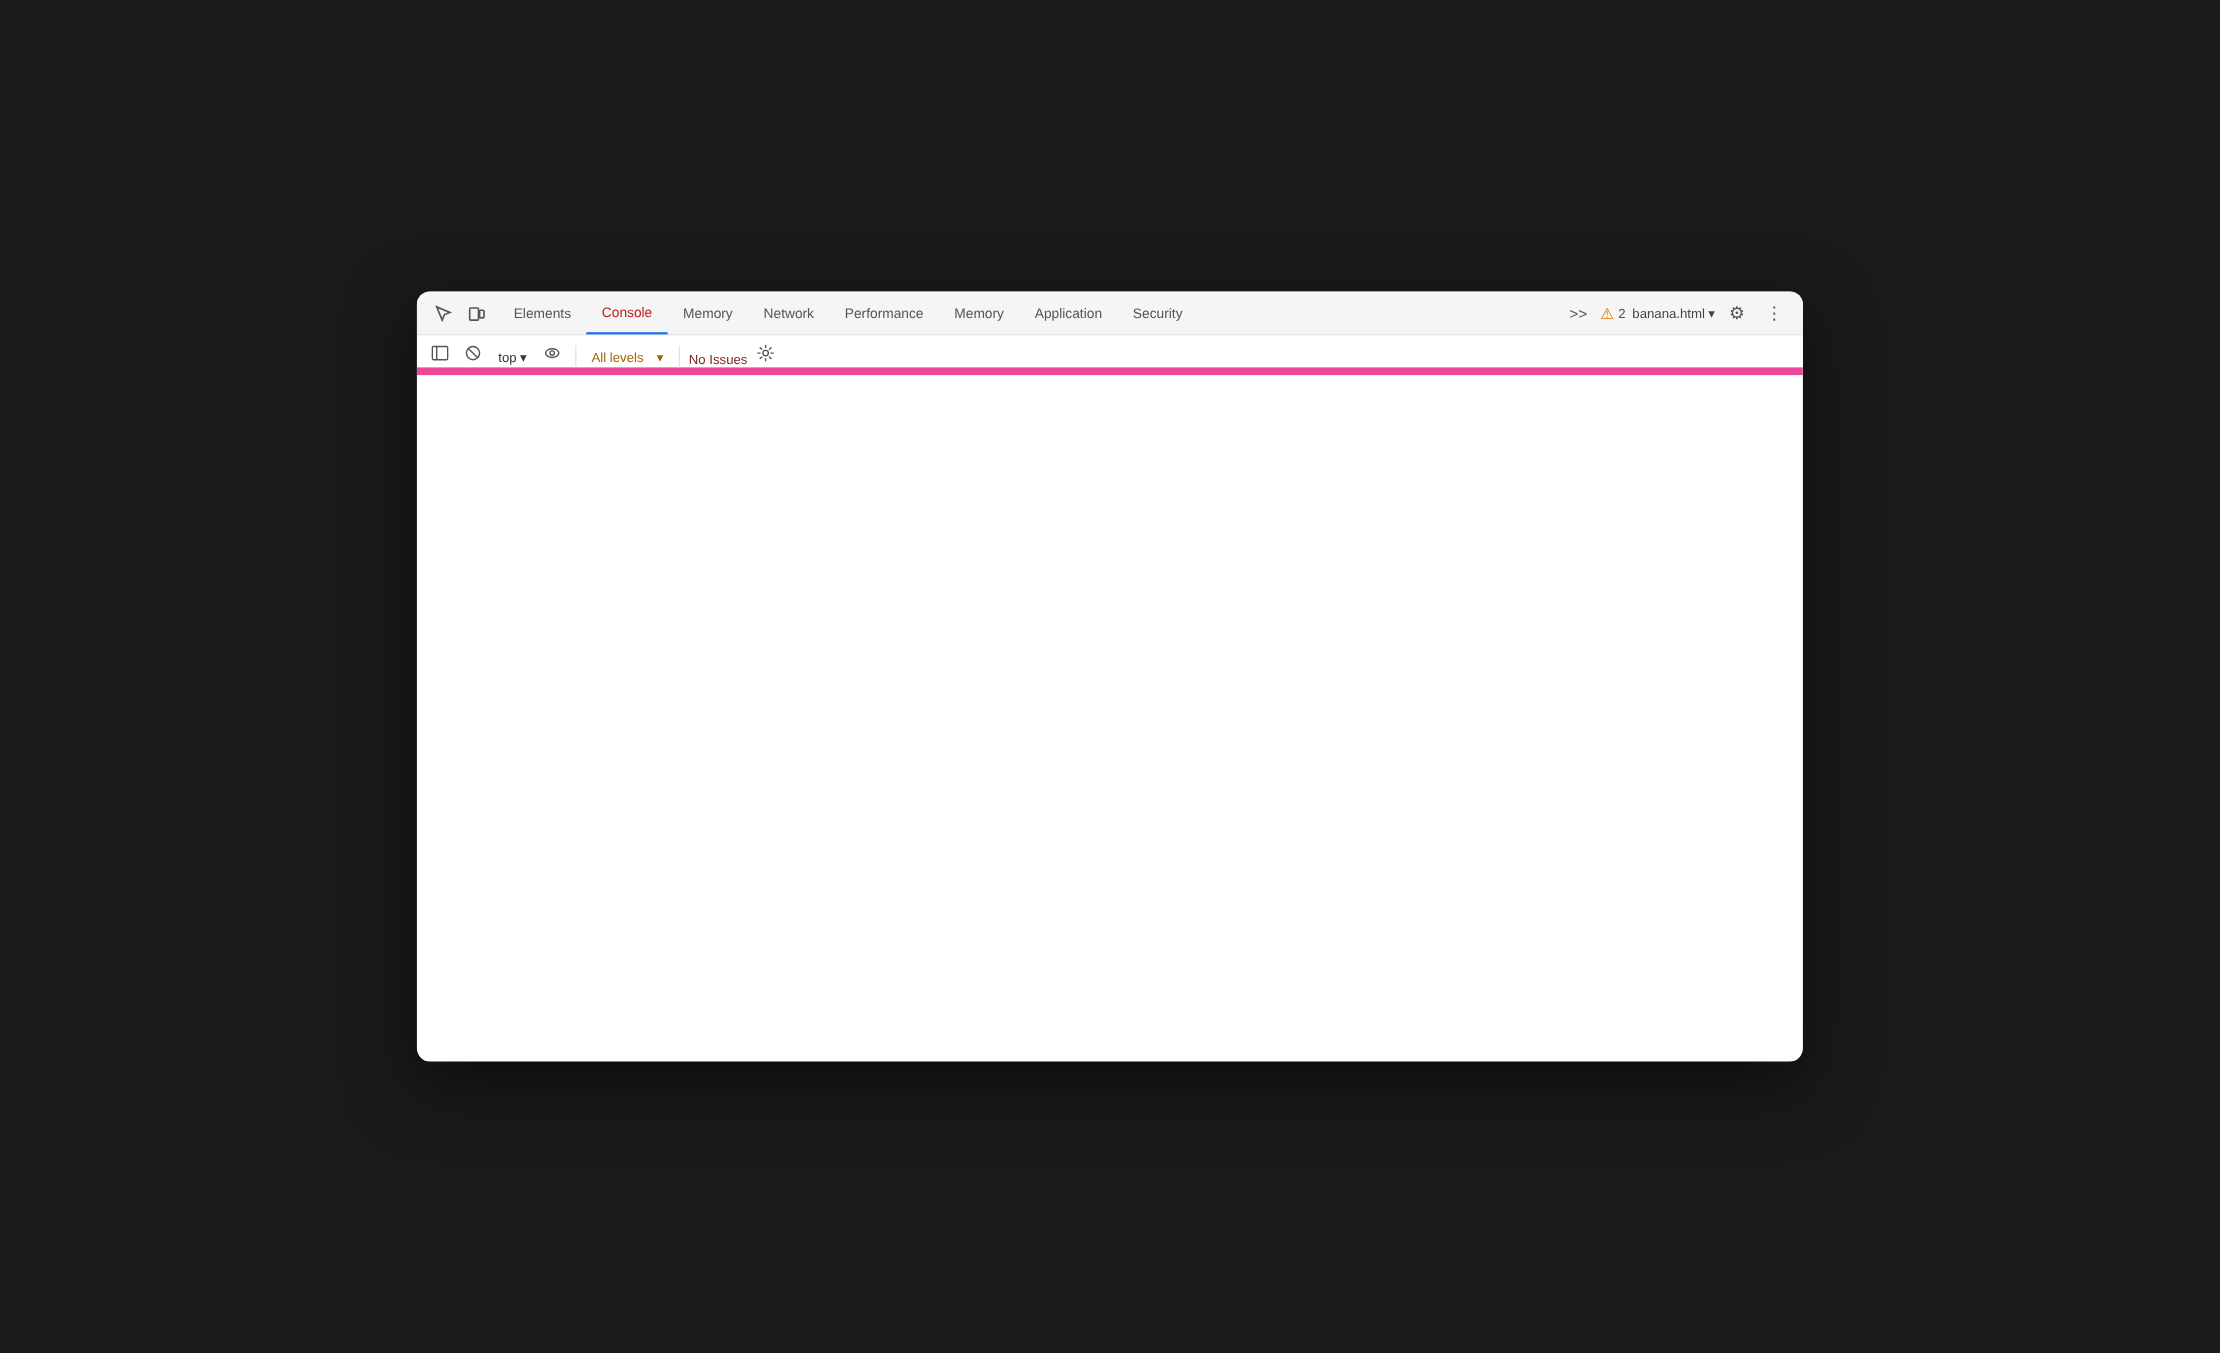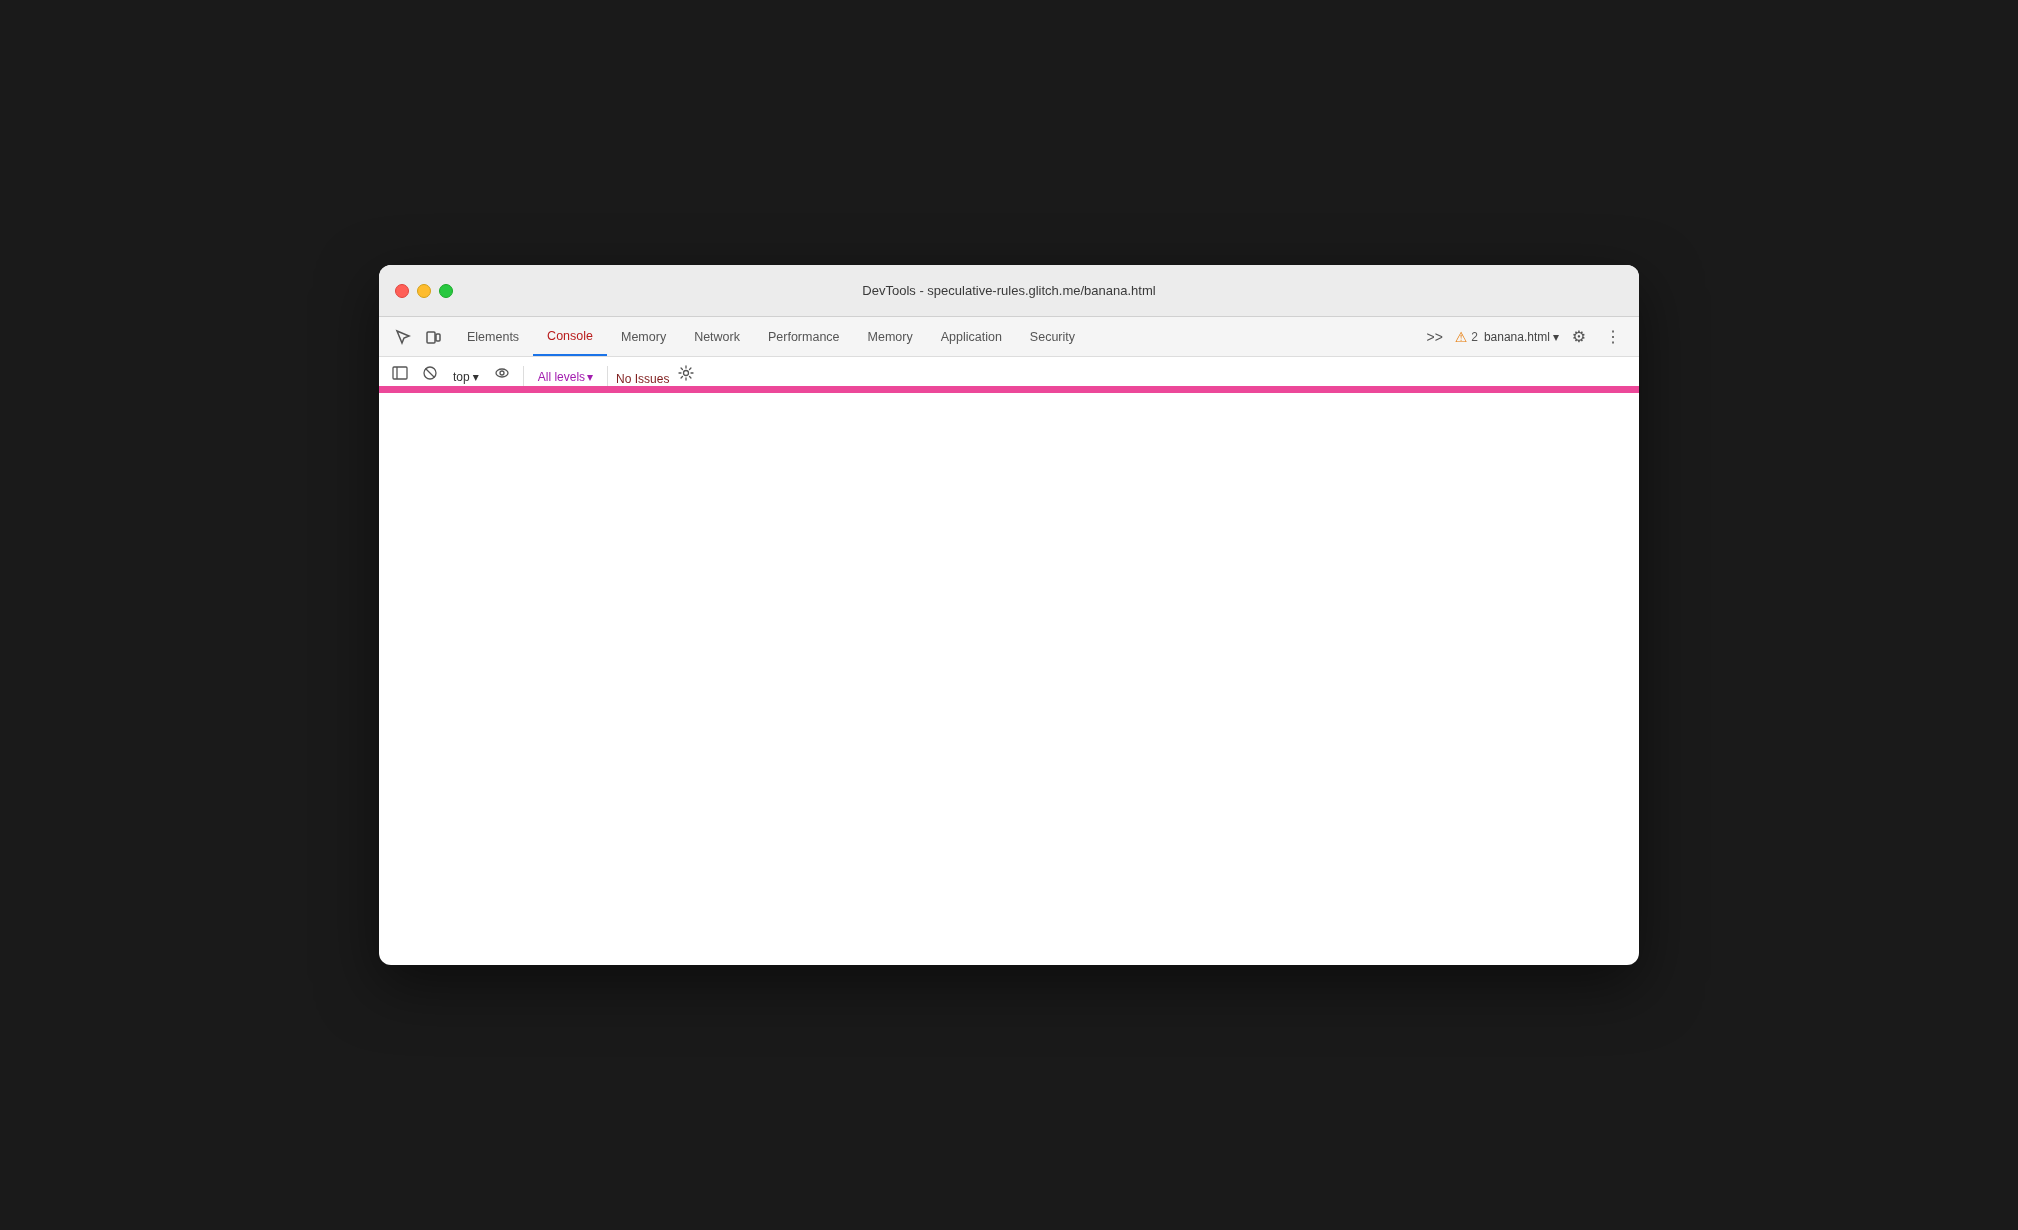--- a/index.html
+++ b/index.html
@@ -192,23 +192,23 @@
       border: none;
       outline: none;
       font-size: 12px;
       color: #333;
       background: transparent;
     }
     .filter-input::placeholder { color: #999; }
     .levels-selector {
       display: flex;
       align-items: center;
-      gap: 2px;
-      font-size: 12px;
-      color: #a21caf;
+      gap: 12px;
+      font-size: 12px;
+      color: #a16207;
       cursor: pointer;
       padding: 2px 6px;
       white-space: nowrap;
     }
     .no-issues {
       font-size: 12px;
       color: #7f1d1d;
       white-space: nowrap;
     }
     .console-settings-btn {
@@ -272,28 +272,20 @@
       height: 20px;
       background: #ddd;
       margin: 0 4px;
     }
   </style>
 </head>
 <body>
 
 <div class="devtools-window">
 
-  <div class="title-bar">
-    <div class="traffic-lights">
-      <div class="traffic-light close"></div>
-      <div class="traffic-light minimize"></div>
-      <div class="traffic-light maximize"></div>
-    </div>
-    <span class="title-text">DevTools - speculative-rules.glitch.me/banana.html</span>
-  </div>
 
   <div class="tab-bar">
     <div class="tab-icons">
       <div class="tab-icon-btn" title="Select element">
         <svg width="16" height="16" viewBox="0 0 16 16" fill="none">
           <path d="M2 2L7 14L9 9L14 7L2 2Z" stroke="#555" stroke-width="1.5" fill="none"></path>
         </svg>
       </div>
       <div class="tab-icon-btn" title="Toggle device toolbar">
         <svg width="16" height="16" viewBox="0 0 16 16" fill="none">

